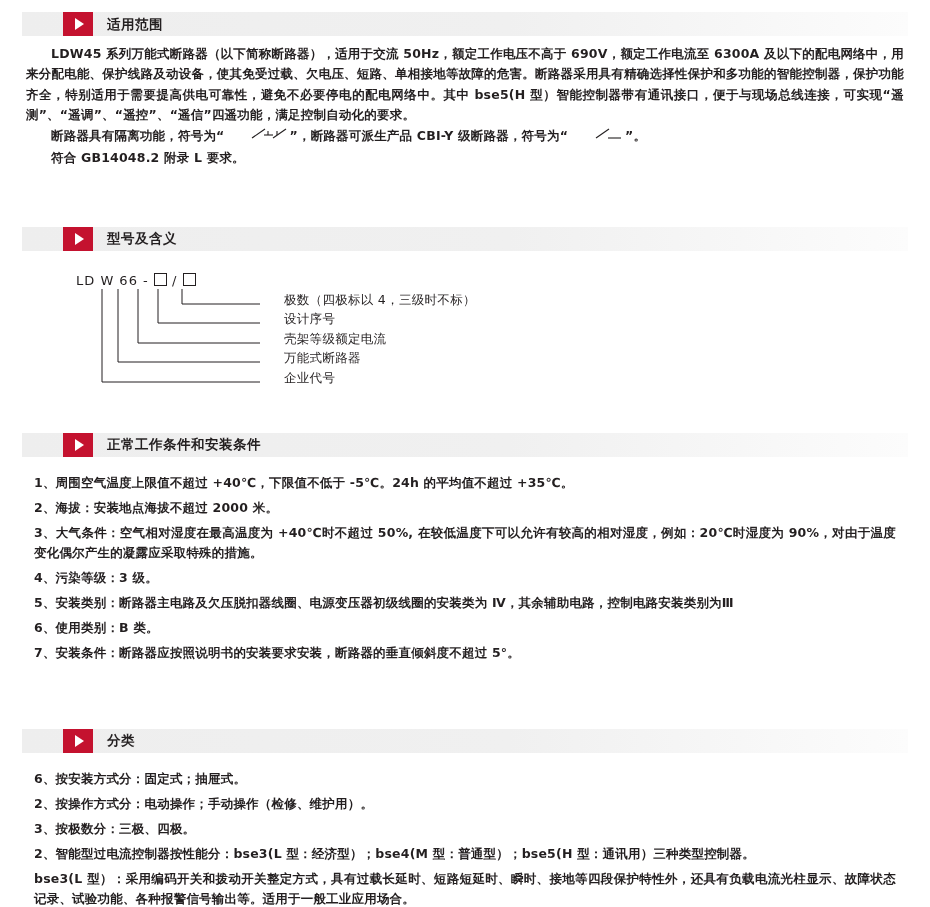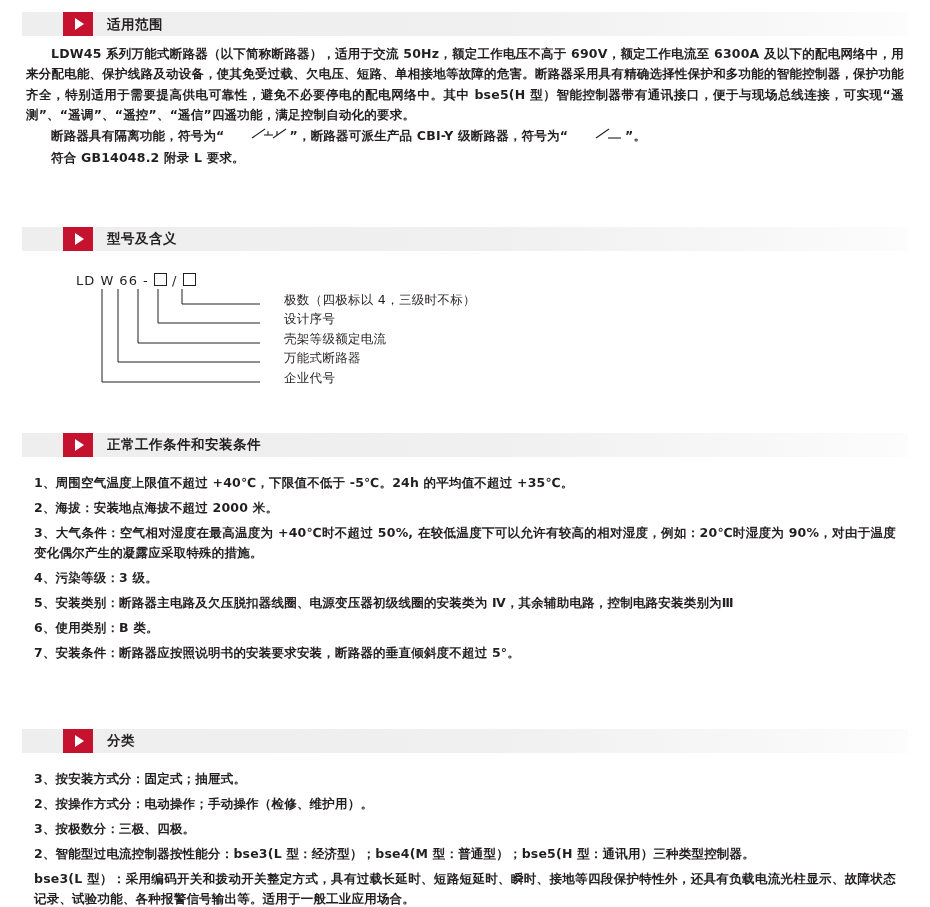--- a/index.html
+++ b/index.html
@@ -229,21 +229,21 @@
 
   <div class="sec-head">
     <span class="marker">
         <span class="tri"></span>
       </span>
     <span class="title">分类</span>
   </div>
 
   <div class="body-block">
     <ul class="numlist">
-      <li>3、按安装方式分：固定式；抽屉式。</li>
+      <li>6、按安装方式分：固定式；抽屉式。</li>
       <li>2、按操作方式分：电动操作；手动操作（检修、维护用）。</li>
       <li>3、按极数分：三极、四极。</li>
       <li>2、智能型过电流控制器按性能分：bse3(L 型：经济型）；bse4(M 型：普通型）；bse5(H 型：通讯用）三种类型控制器。</li>
       <li>bse3(L 型）：采用编码开关和拨动开关整定方式，具有过载长延时、短路短延时、瞬时、接地等四段保护特性外，还具有负载电流光柱显示、故障状态记录、试验功能、各种报警信号输出等。适用于一般工业应用场合。</li>
     </ul>
   </div>
 
 </div>
 
 </body></html>

